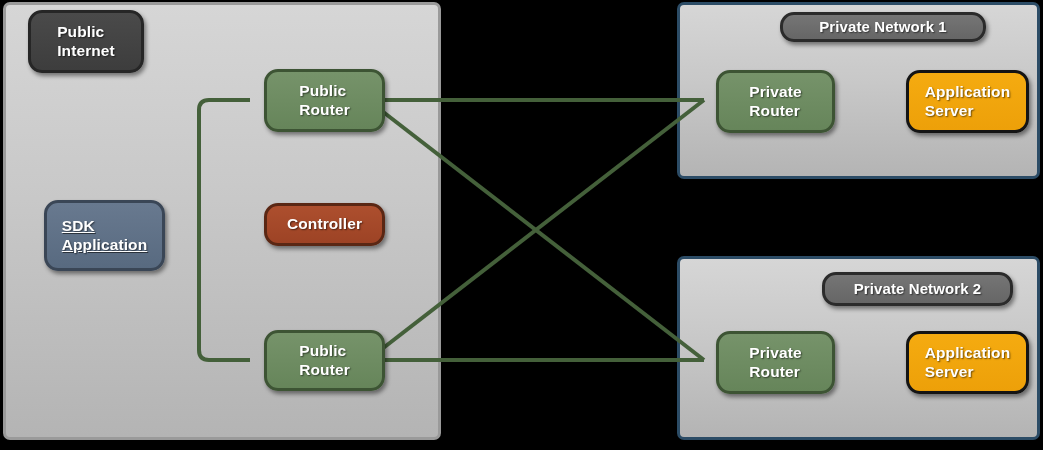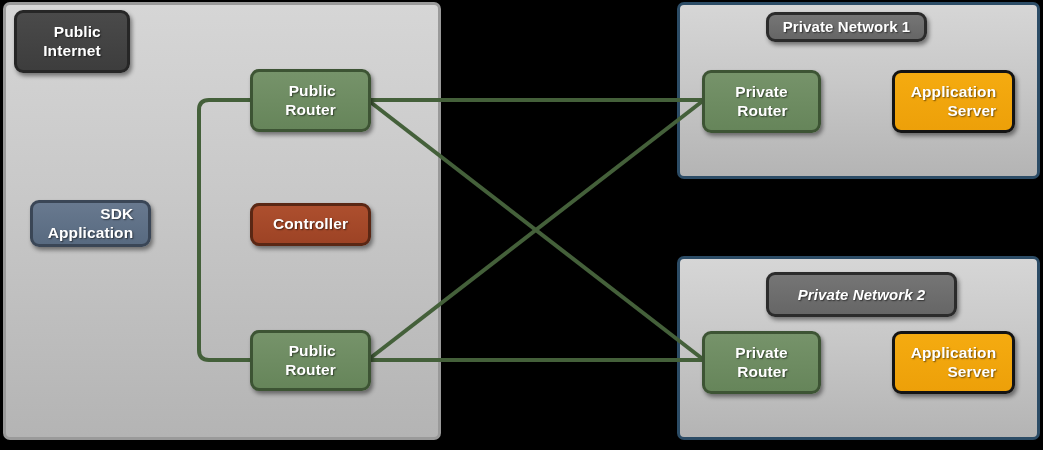--- a/index.html
+++ b/index.html
@@ -54,30 +54,31 @@
     stroke-linecap: butt;
   }
 
   
   .node {
     position: absolute;
     box-sizing: border-box;
     display: flex;
     align-items: center;
     justify-content: center;
-    text-align: right;
-    border-radius: 9px;
+    text-align: left;
+    border-radius: 14px;
     color: #ffffff;
     font-weight: bold;
     font-size: 15.5px;
     line-height: 1.2;
     letter-spacing: 0.1px;
     text-shadow: 1px 1px 1.5px rgba(0,0,0,0.55);
     box-shadow: 2px 3px 4px rgba(0,0,0,0.45);
     z-index: 5;
+    margin-left: 14px;
   }
   .node .label { white-space: pre-line; }
 
   .node-dark {
     background: linear-gradient(to bottom, #4a4a4a 0%, #3d3d3d 100%);
     border: 3px solid #262626;
   }
   .node-badge {
     background: linear-gradient(to bottom, #757575 0%, #666666 100%);
     border: 3px solid #2b2b2b;
@@ -94,30 +95,30 @@
     background: linear-gradient(to bottom, #ad4f2e 0%, #9d4325 100%);
     border: 3px solid #5a2714;
   }
   .node-amber {
     background: linear-gradient(to bottom, #f5ab10 0%, #eda009 100%);
     border: 3px solid #141414;
   }
 
   
   #node-public-internet   { left: 14px;  top: 10px;  width: 116px; height: 63px; }
-  #node-sdk-application   { left: 30px;  top: 200px; width: 121px; height: 47px; }
+  #node-sdk-application   { left: 30px;  top: 200px; width: 121px; height: 71px; text-decoration: underline; }
   #node-public-router-1   { left: 250px; top: 69px;  width: 121px; height: 63px; }
   #node-controller        { left: 250px; top: 203px; width: 121px; height: 43px; }
   #node-public-router-2   { left: 250px; top: 330px; width: 121px; height: 61px; }
 
-  #badge-private-1        { left: 766px; top: 12px;  width: 161px; height: 30px; font-size: 15px; }
+  #badge-private-1        { left: 766px; top: 12px;  width: 206px; height: 30px; font-size: 15px; }
   #node-private-router-1  { left: 702px; top: 70px;  width: 119px; height: 63px; }
   #node-app-server-1      { left: 892px; top: 70px;  width: 123px; height: 63px; }
 
-  #badge-private-2        { left: 766px; top: 272px; width: 191px; height: 45px; font-size: 15px; font-style: italic; }
+  #badge-private-2        { left: 808px; top: 272px; width: 191px; height: 34px; font-size: 15px; }
   #node-private-router-2  { left: 702px; top: 331px; width: 119px; height: 63px; }
   #node-app-server-2      { left: 892px; top: 331px; width: 123px; height: 63px; }
 </style>
 </head>
 <body>
 
 <div id="diagram">
 
   <div class="zone" id="zone-public"></div>
 

